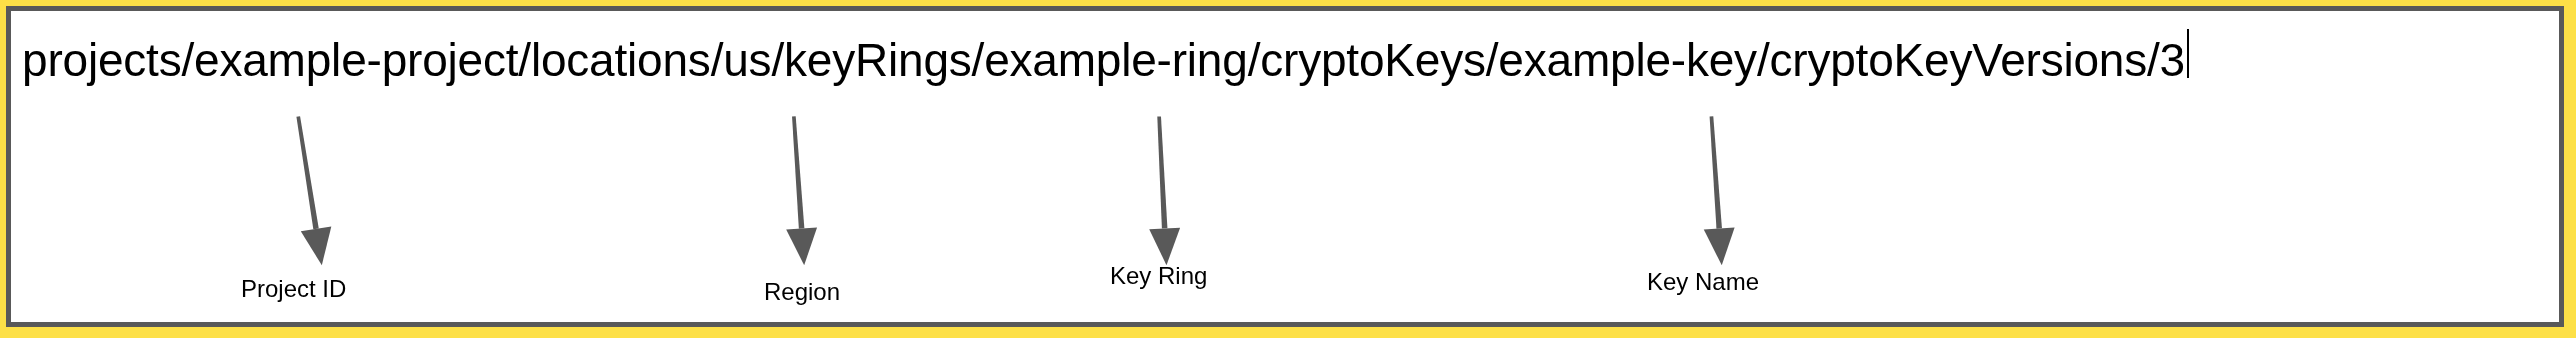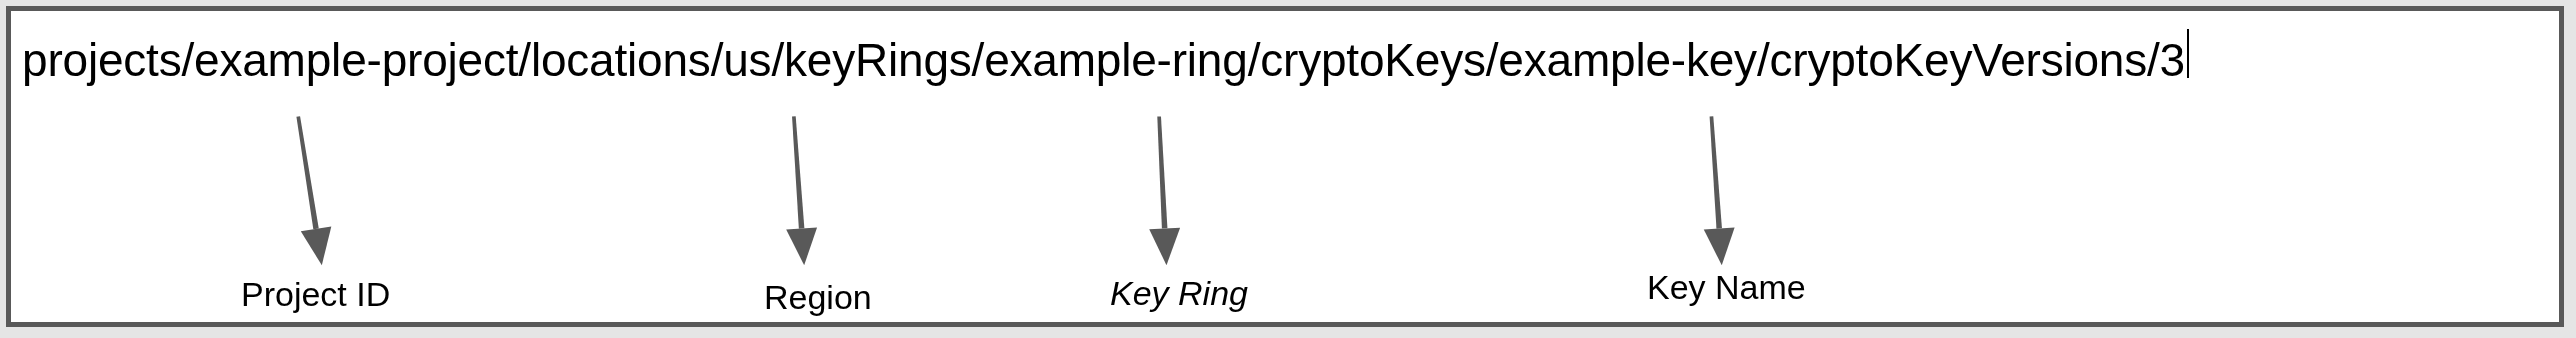--- a/index.html
+++ b/index.html
@@ -9,21 +9,21 @@
     background: #ffffff;
   }
   body {
     font-family: "Liberation Sans", sans-serif;
   }
 
   #diagram-root {
     position: relative;
     width: 2576px;
     height: 339px;
-    background: #e5e5e5;
+    background: #fde047;
     overflow: hidden;
   }
 
   
   #frame {
     position: absolute;
     left: 5.9px;
     top: 5.9px;
     width: 2558px;
     height: 321px;
@@ -67,28 +67,28 @@
     top: 0;
     width: 2576px;
     height: 339px;
     pointer-events: none;
   }
 
   
   .callout-label {
     position: absolute;
     font-family: "Liberation Sans", sans-serif;
-    font-size: 34px;
+    font-size: 24px;
     color: #000000;
     white-space: nowrap;
     line-height: 1;
   }
   #label-0 { left: 241px;  top: 277px; }
   #label-1 { left: 764px; top: 280px; }
-  #label-2 { left: 1110px; top: 276px; font-style: italic; }
+  #label-2 { left: 1110px; top: 264px; }
   #label-3 { left: 1647px; top: 270px; }
 </style>
 </head>
 <body>
 
 <div id="diagram-root">
 
   <div id="frame"></div>
 
   <div id="path-line">

